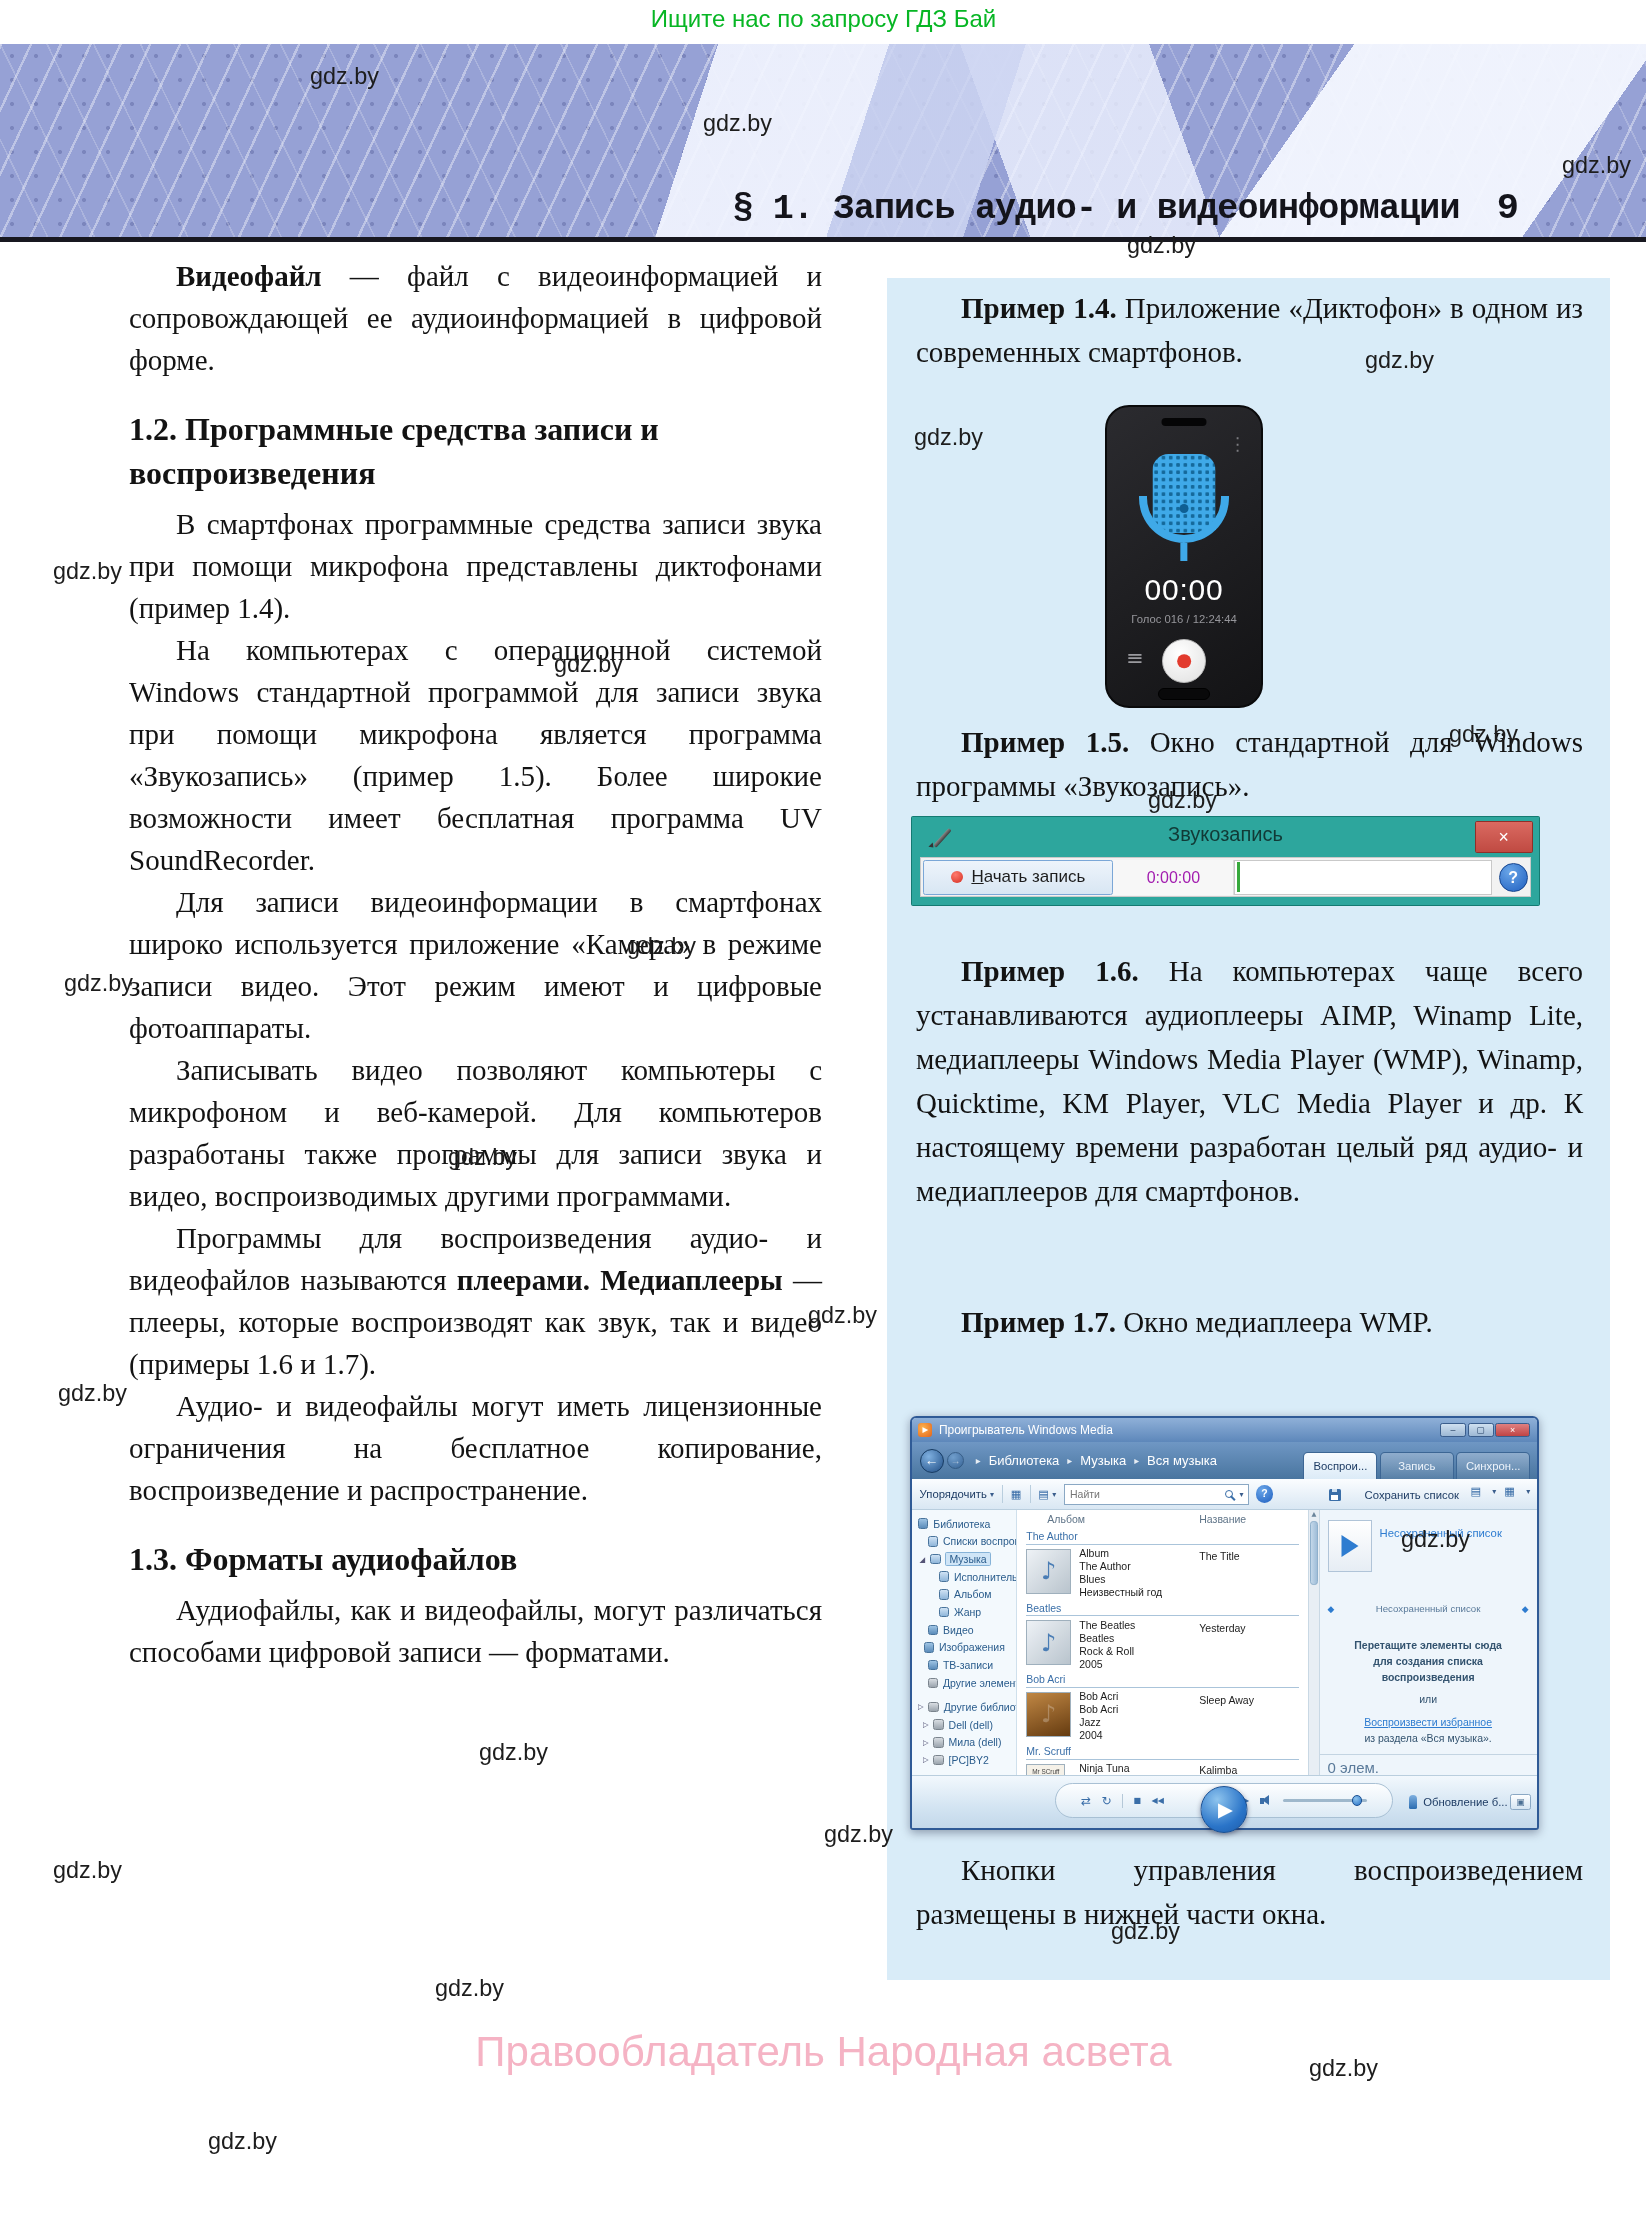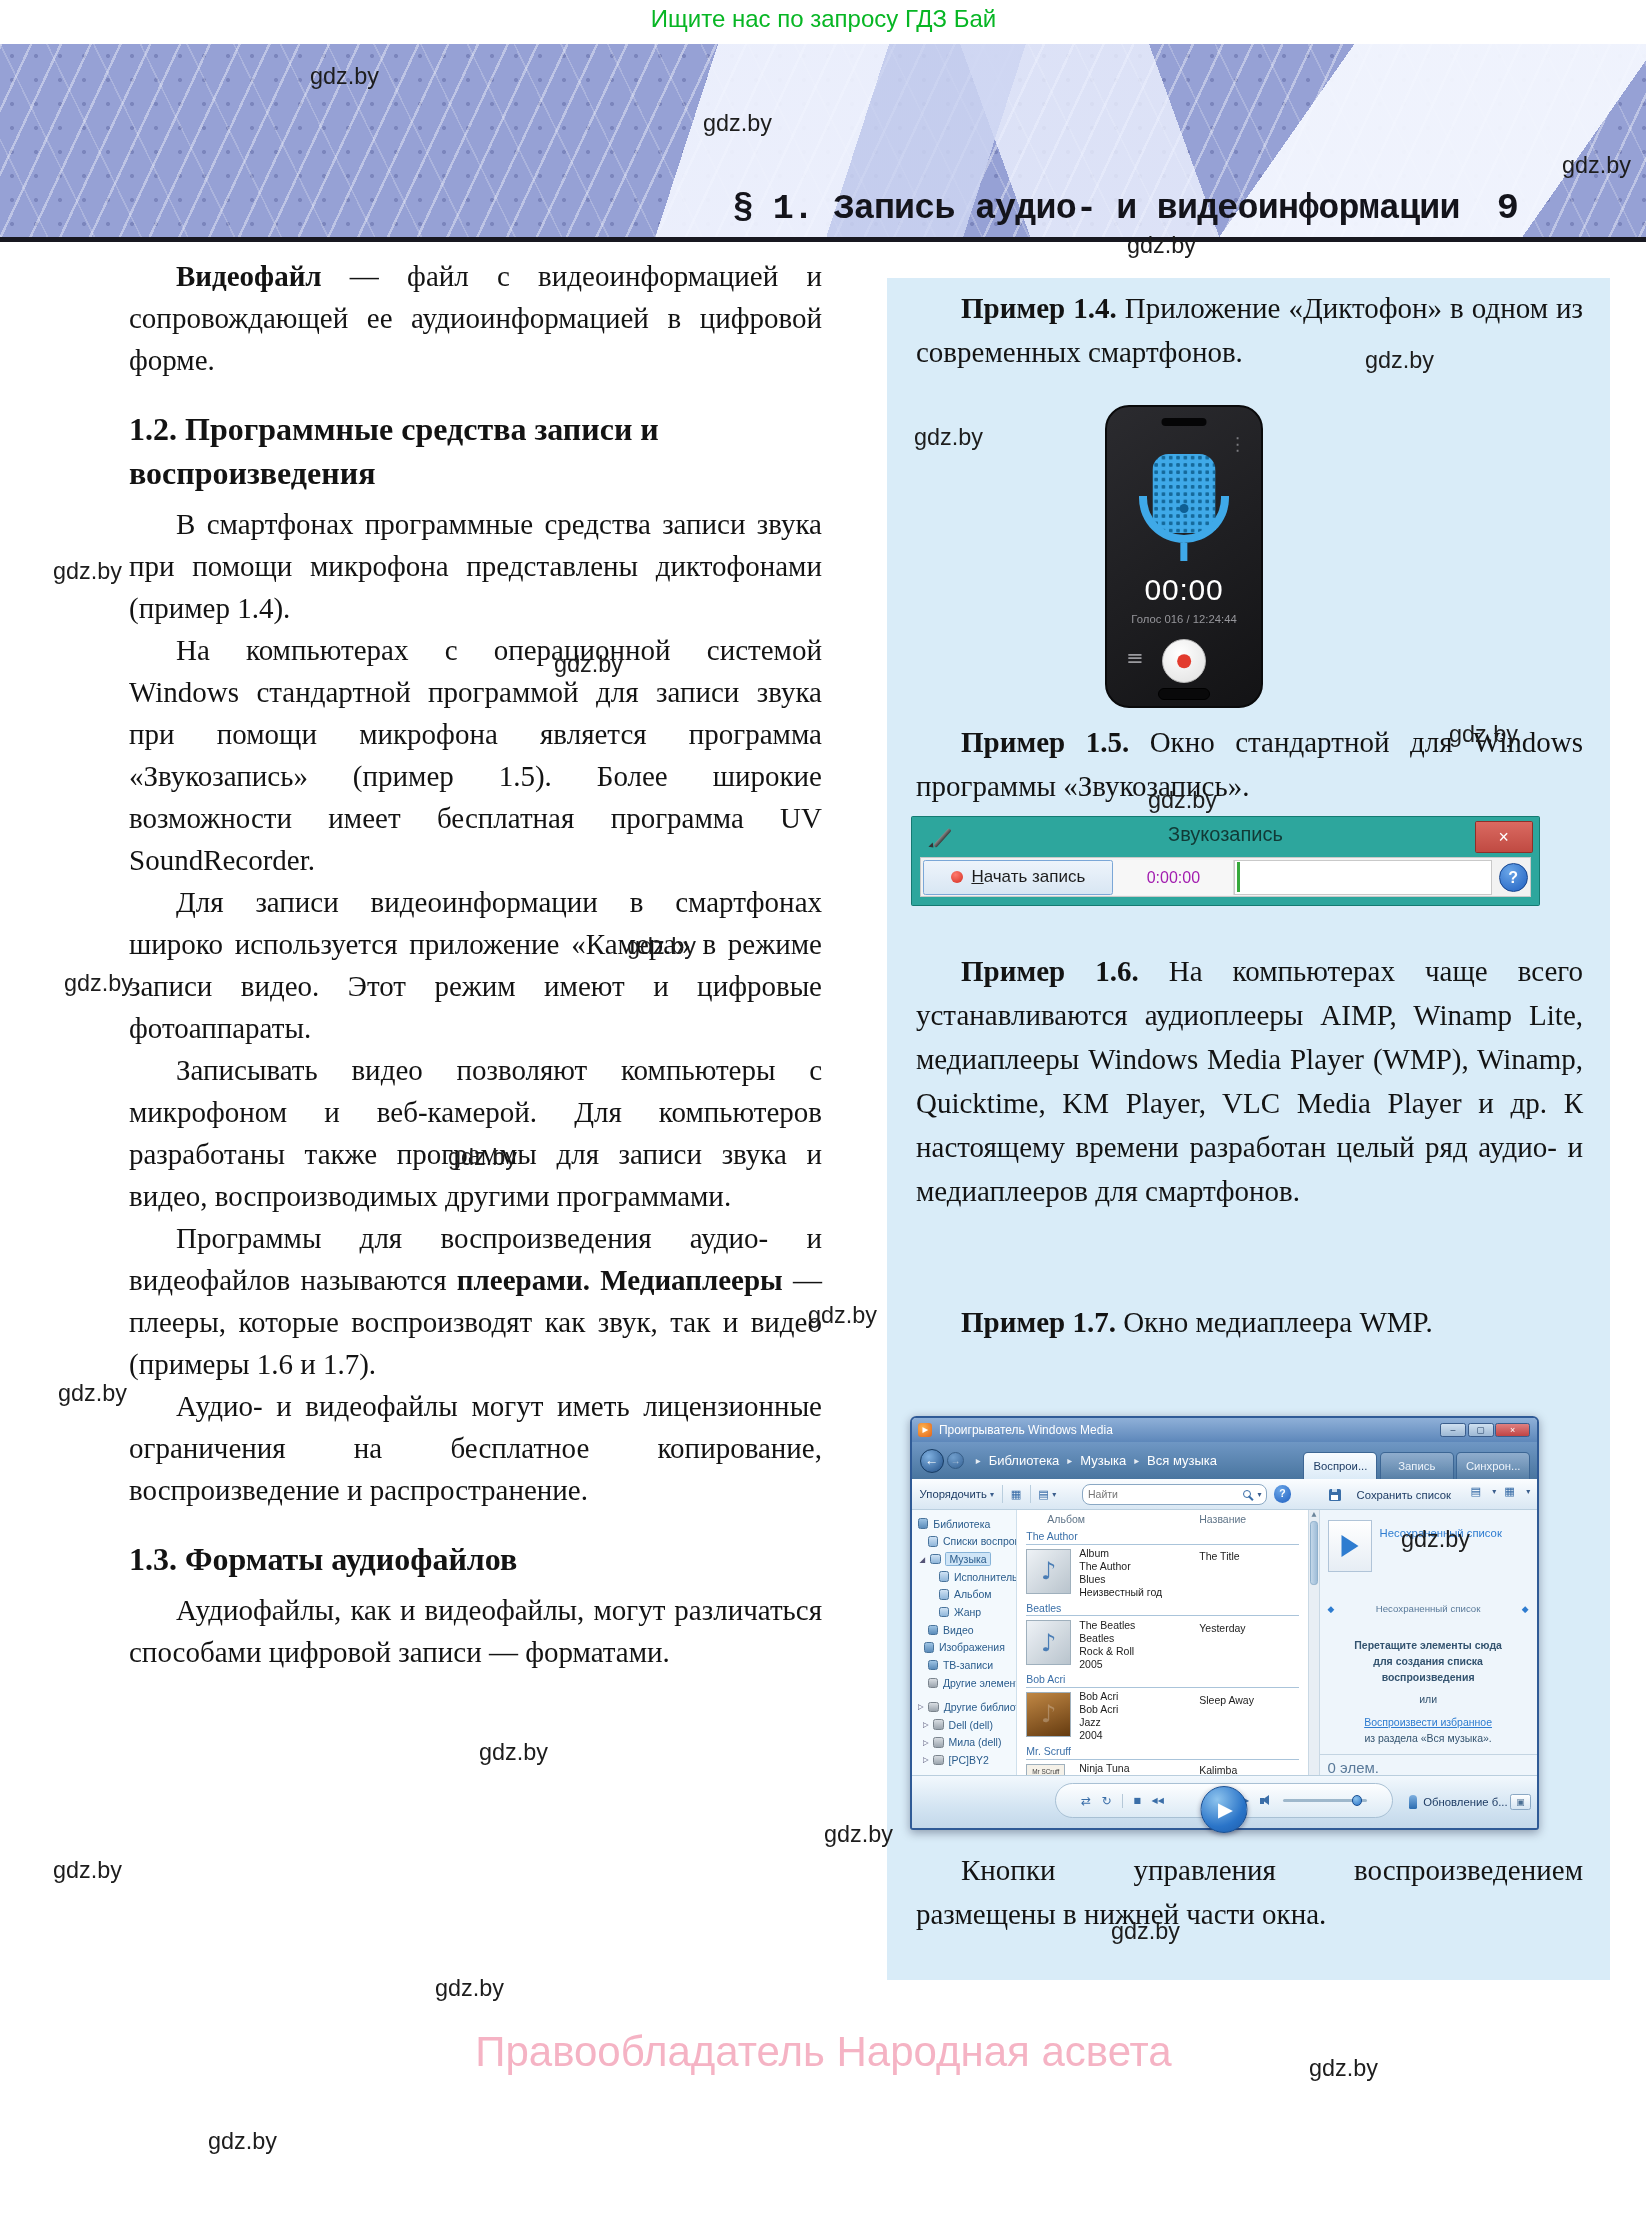--- a/index.html
+++ b/index.html
@@ -124,30 +124,30 @@
   border-radius:4.8px 4.8px 0 0;text-align:center;line-height:26.6px;font-size:11.3px;color:#eef4fb;
   background:linear-gradient(rgba(255,255,255,.28),rgba(255,255,255,.08))}
 .wtab.active{background:linear-gradient(#f7fbff,#dcebf7);color:#1e3c64}
 .wtools{position:relative;height:31px;background:linear-gradient(#fbfdff,#d9e7f3);
   border-bottom:0.8px solid #b9cede;display:flex;align-items:center;padding:0 8px;
   font-size:11.3px;color:#1e3c64}
 .tsep{width:0.8px;height:17.7px;background:#b9cede;margin:0 8px}
 .caret{font-size:8px;margin-left:3.2px;color:#3a5d8c}
 .gly{color:#3a6ea8;font-size:11.3px;font-family:"DejaVu Sans",sans-serif}
 .searchbox{display:flex;align-items:center;width:185px;height:21px;background:#fff;
-  border:0.8px solid #8aa8c4;border-radius:8px;margin-left:26px;padding:0 4.8px}
+  border:0.8px solid #8aa8c4;border-radius:0;margin-left:8px;padding:0 4.8px}
 .searchbox input{flex:1;border:none;outline:none;font-size:10.5px;color:#333;background:transparent;
   font-family:"Liberation Sans",sans-serif}
 .mag{width:8px;height:8px;border:1.6px solid #3a6ea8;border-radius:50%;position:relative;margin:0 3.2px}
 .mag::after{content:"";position:absolute;width:5.6px;height:1.6px;background:#3a6ea8;
   transform:rotate(45deg);right:-4px;bottom:-1.6px}
 .helpball2{width:17.7px;height:17.7px;border-radius:50%;margin-left:6.4px;flex:0 0 auto;
   background:radial-gradient(circle at 36% 28%,#6aa6e8,#1f5fc0);color:#fff;font-size:10.5px;
   font-weight:bold;text-align:center;line-height:17px}
-.savegrp{position:absolute;left:417px;top:0;height:31px;display:flex;align-items:center;gap:16px}
+.savegrp{position:absolute;left:417px;top:0;height:31px;display:flex;align-items:center;gap:24px}
 .floppy{width:12px;height:12px;background:#3a6ea8;border-radius:1.6px;position:relative}
 .floppy::before{content:"";position:absolute;left:2.4px;bottom:0.8px;width:7.3px;height:4.8px;background:#fff}
 .floppy::after{content:"";position:absolute;left:3.2px;top:0.8px;width:5.6px;height:3.2px;background:#cfe0f0}
 .rtools{position:absolute;right:6.4px;top:5.6px;display:flex;gap:8px;align-items:center}
 
 .wbody{position:absolute;top:92px;bottom:53px;left:0;right:0;display:flex;overflow:hidden}
 .wside{width:105px;background:#f3f9fd;border-right:0.8px solid #cfe0ec;padding-top:4.8px;
   font-size:10.5px;color:#2a5c8c;overflow:hidden}
 .trow{height:17.7px;display:flex;align-items:center;gap:4.8px;white-space:nowrap;overflow:hidden}
 .tico{width:10.5px;height:10.5px;border-radius:2.4px;flex:0 0 auto;

